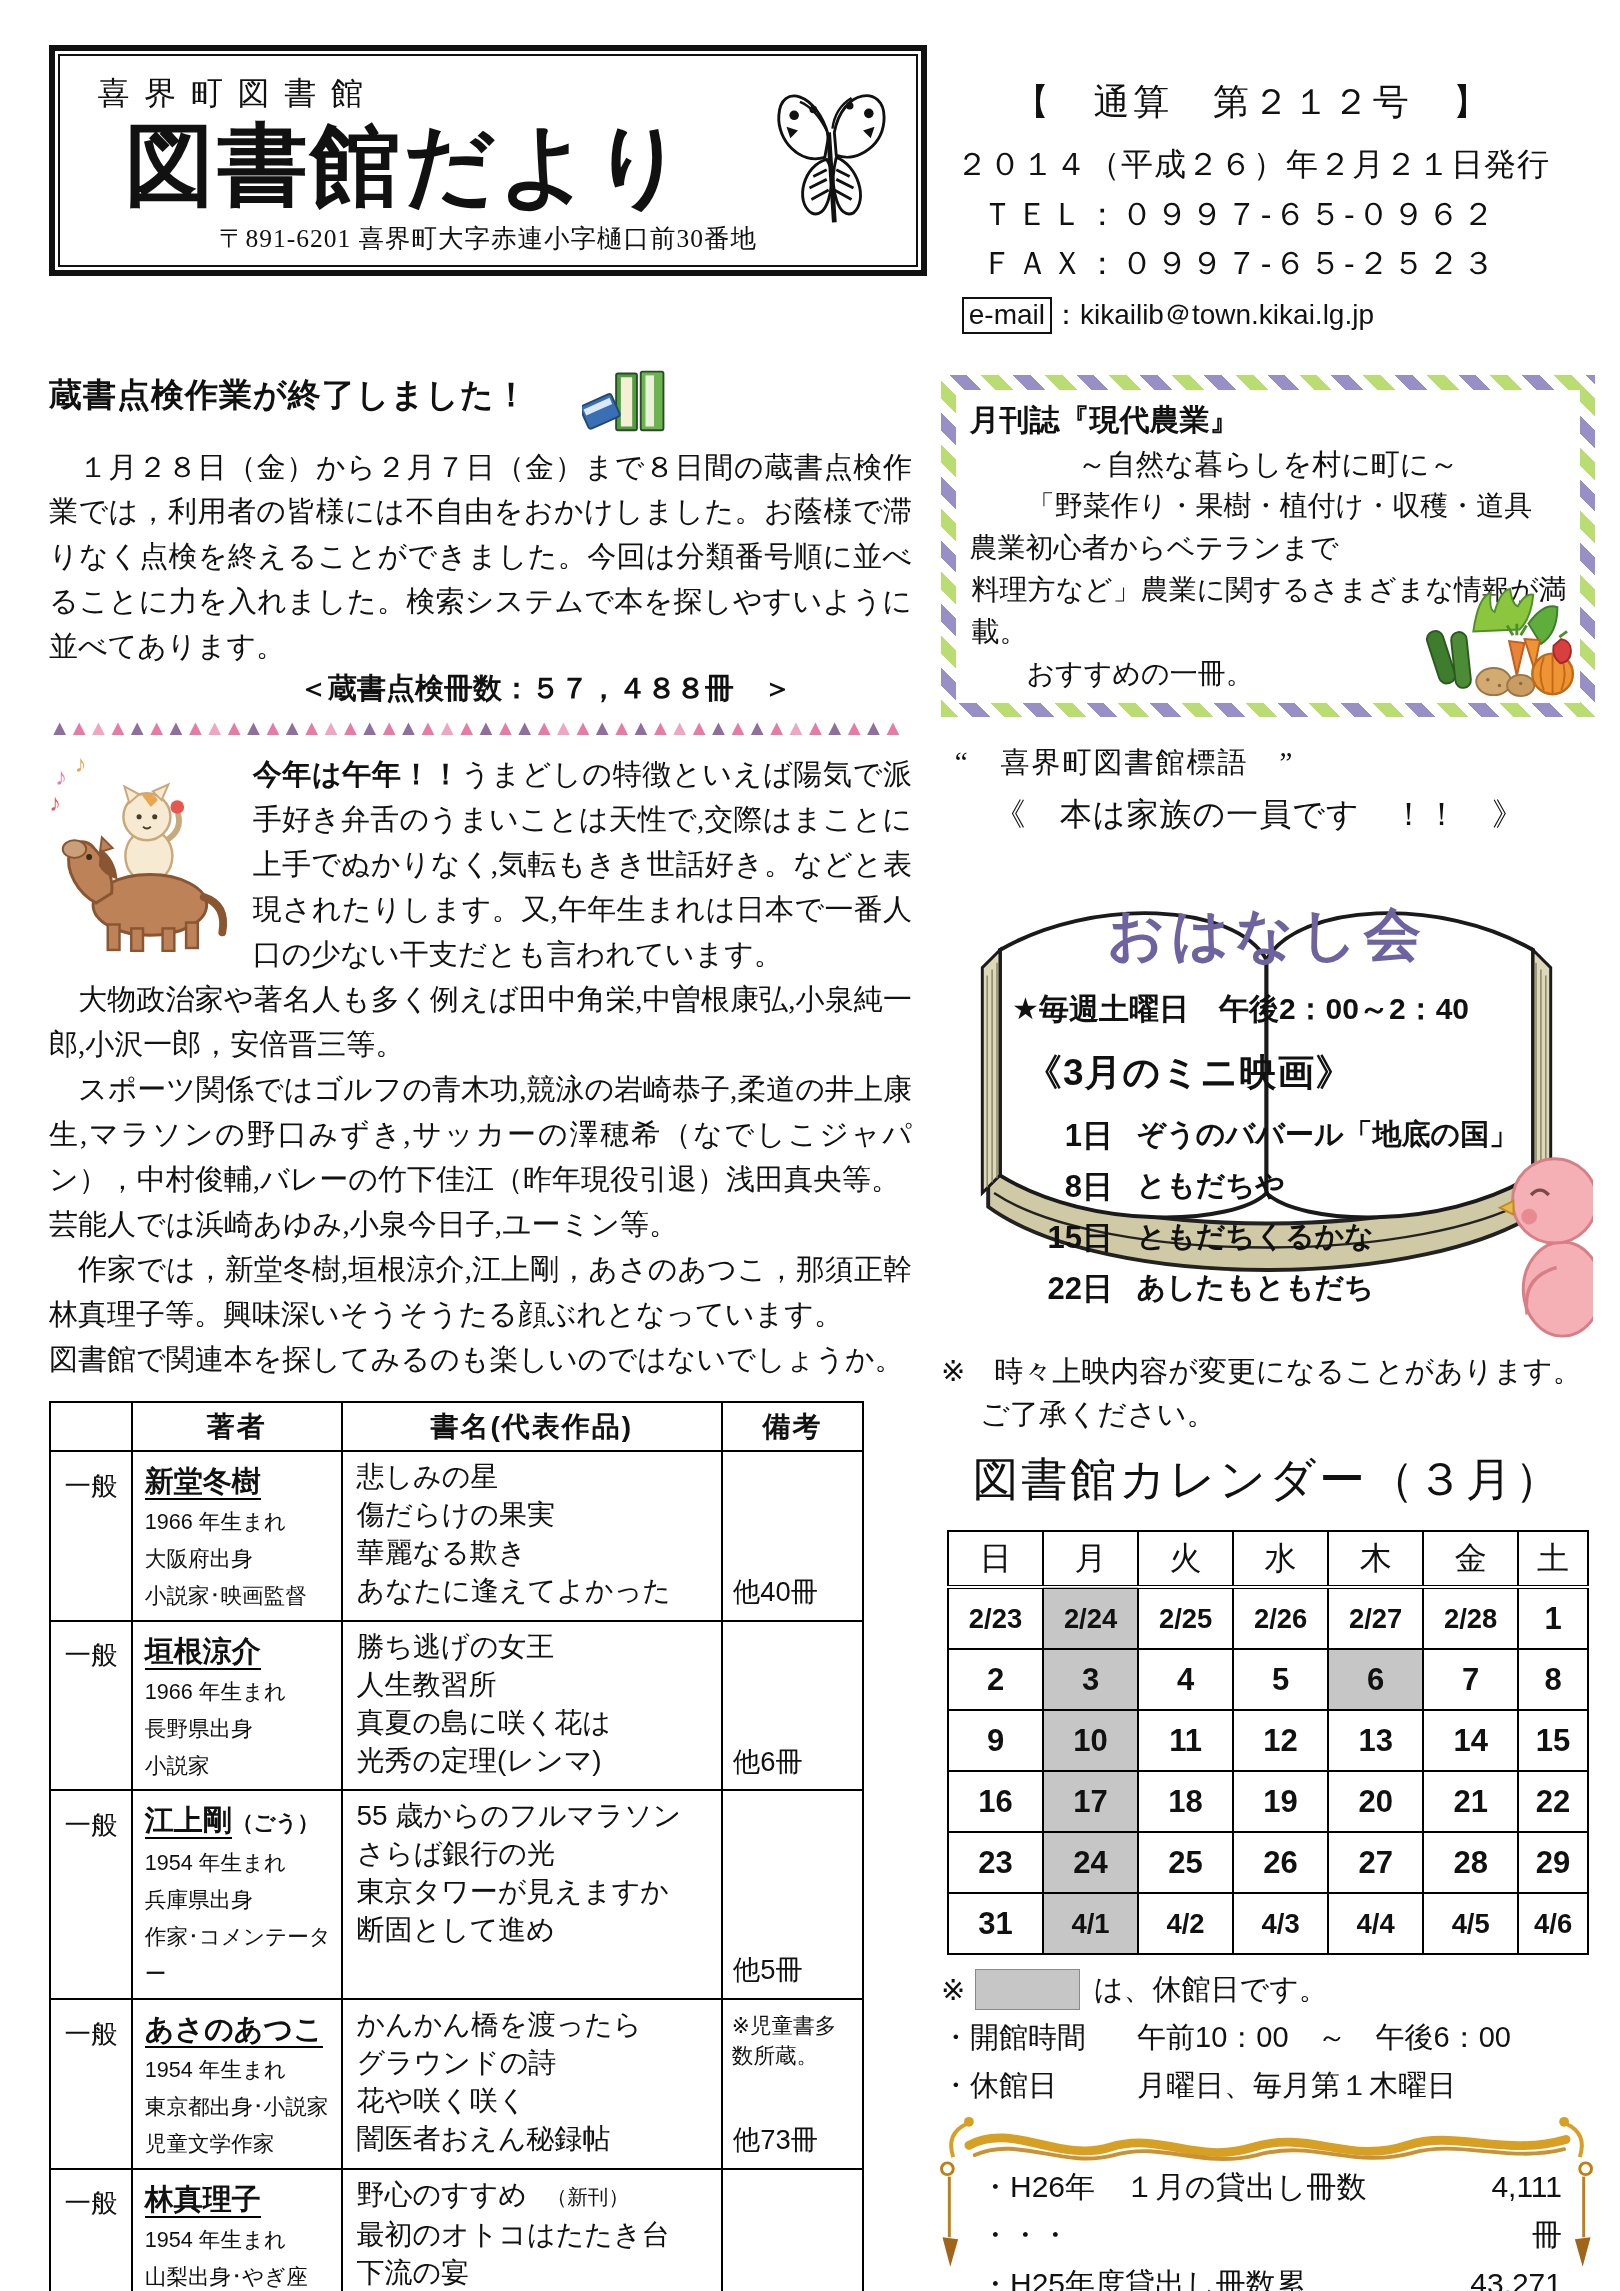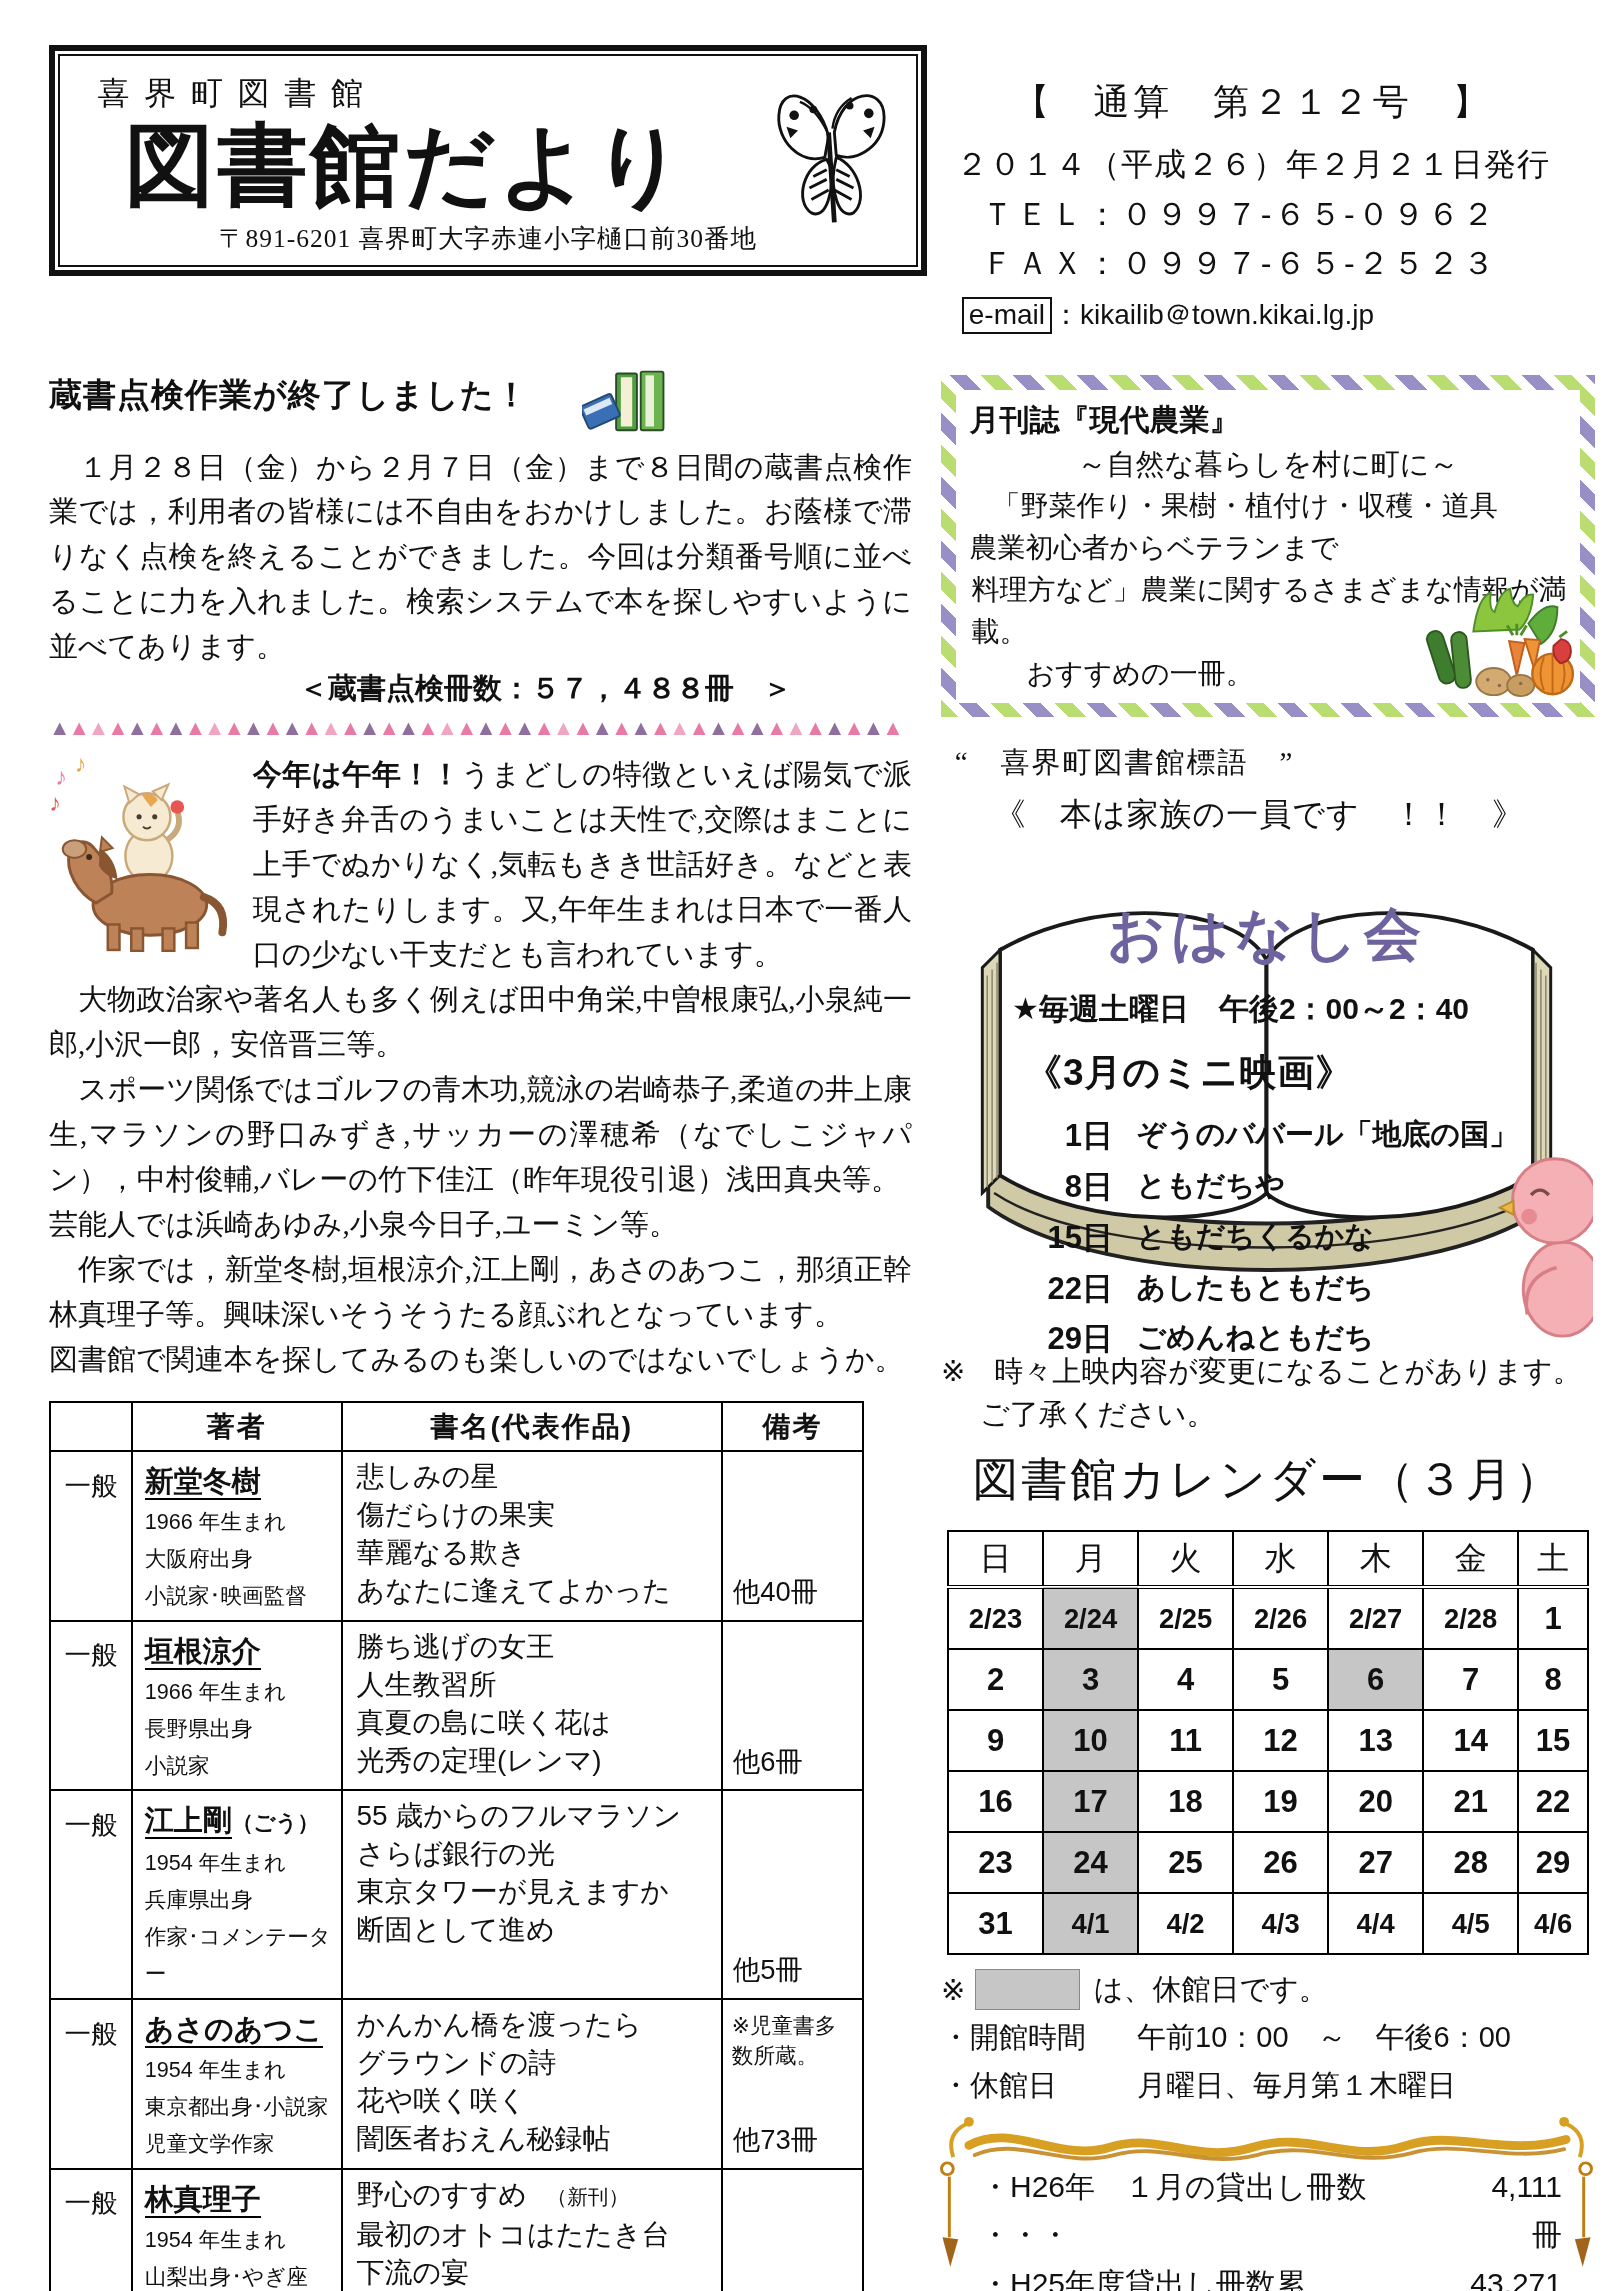--- a/index.html
+++ b/index.html
@@ -59,21 +59,21 @@
   .remark-top{font-size:21.6px;line-height:30px;padding:9.8px 3.9px 0 7.8px;}
   .remark-bottom{position:absolute;left:9.8px;bottom:9.8px;font-size:27.4px;}
   
   .magazine-box{margin-top:27.4px;padding:14.7px;
         background:repeating-linear-gradient(45deg,#b9dd70 0 12.7px,#fff 12.7px 22.5px,#998fc7 22.5px 35px,#fff 35px 45px);}
   .magazine-inner{background:#fff;padding:9.8px 13.7px 7.8px;position:relative;min-height:223px;
         font-family:"Liberation Serif","DejaVu Serif",serif;}
   .mag-title{font-size:30px;font-weight:bold;}
   .mag-subtitle{font-size:29px;text-align:center;margin-top:3.9px;}
   .mag-line{font-size:28px;line-height:1.5;}
-  .mag-l1{margin-left:23px;}
+  .mag-l1{margin-left:23px;text-align:center;}
   .mag-l2{margin-left:2px;}
   .mag-l4{margin-left:57px;}
   .veg-wrap{position:absolute;right:3.9px;bottom:0;}
   
   .slogan{margin:25.5px 0 0 13.7px;font-family:"Liberation Serif","DejaVu Serif",serif;}
   .slogan-line1{font-size:29px;letter-spacing:2px;}
   .slogan-line2{font-size:32px;margin:9.8px 0 0 39px;letter-spacing:1px;}
   
   .book-area{position:relative;width:652px;height:490px;margin-top:15.7px;}
   .book-svg{position:absolute;left:0;top:0;}
@@ -402,24 +402,20 @@
               <span class="show-title">ともだちや</span>
             </div>
             <div class="show-row">
               <span class="show-date">15日</span>
               <span class="show-title">ともだちくるかな</span>
             </div>
             <div class="show-row">
               <span class="show-date">22日</span>
               <span class="show-title">あしたもともだち</span>
             </div>
-            <div class="show-row">
-              <span class="show-date">29日</span>
-              <span class="show-title">ごめんねともだち</span>
-            </div>
           </div>
       </div>
 
       <div class="screening-note">
         <div>※　時々上映内容が変更になることがあります。</div>
         <div class="sn2">ご了承ください。</div>
       </div>
 
       <div class="calendar-title">図書館カレンダー（３月）</div>
 

